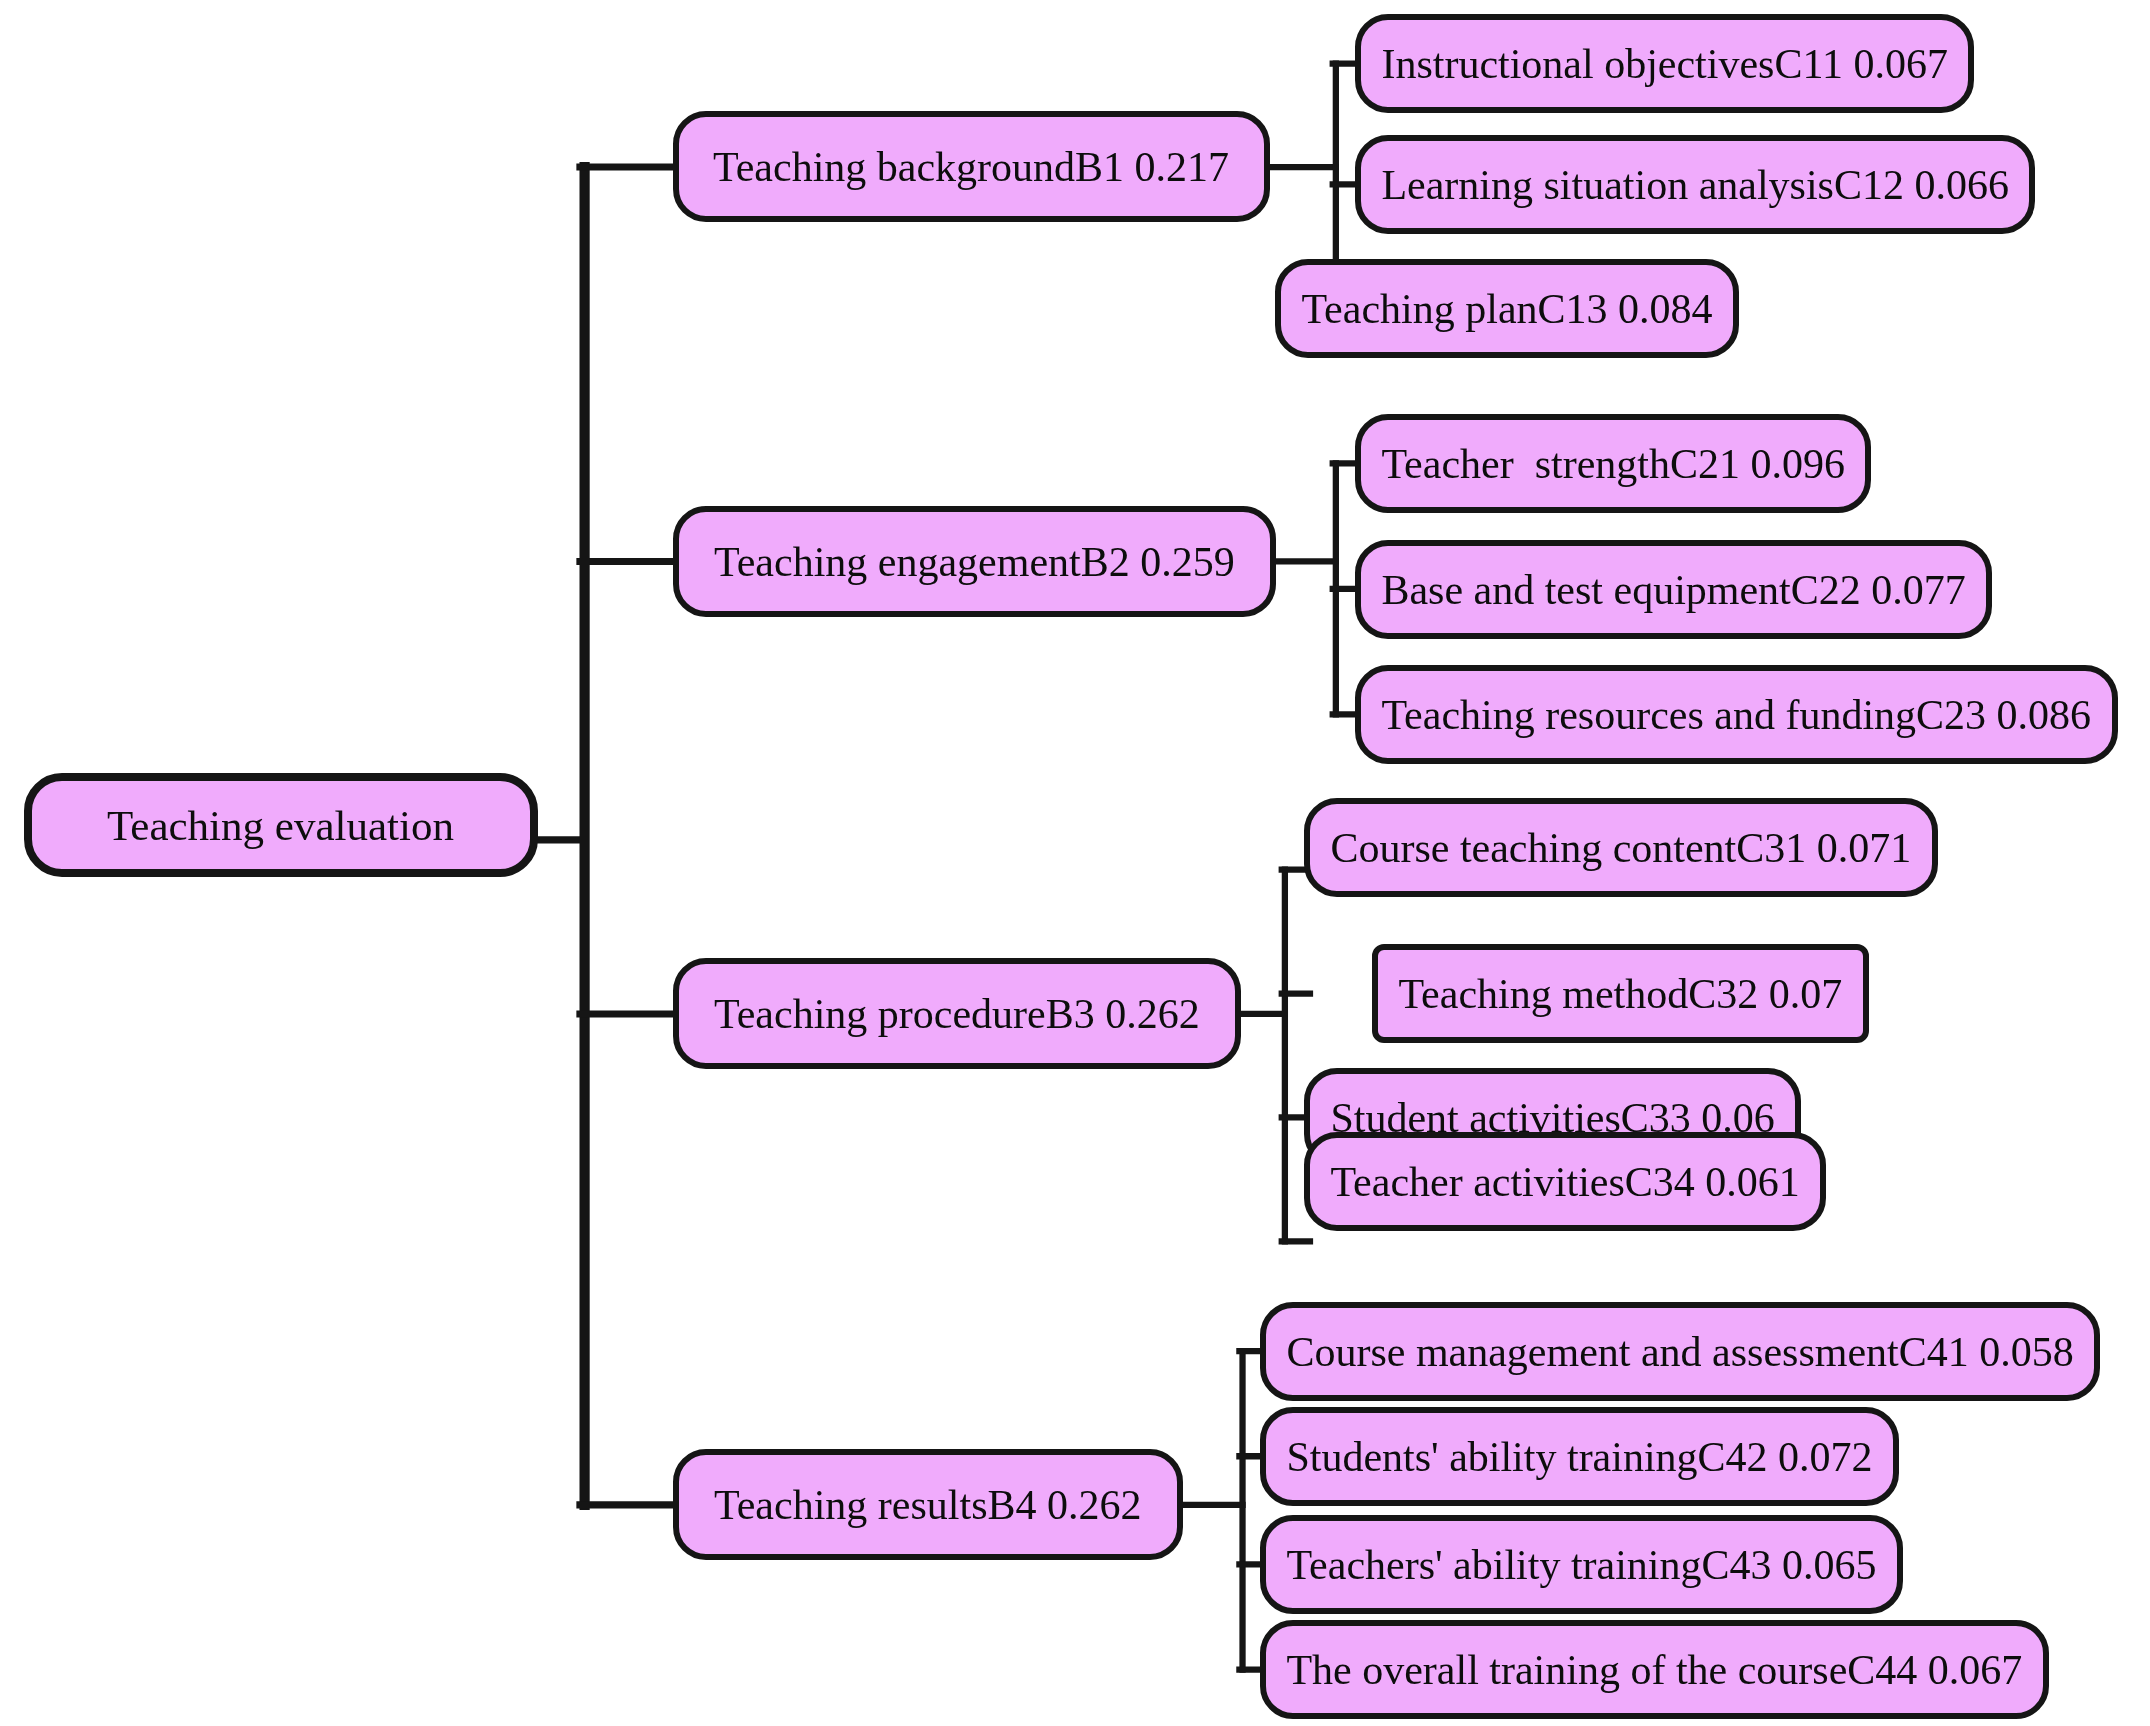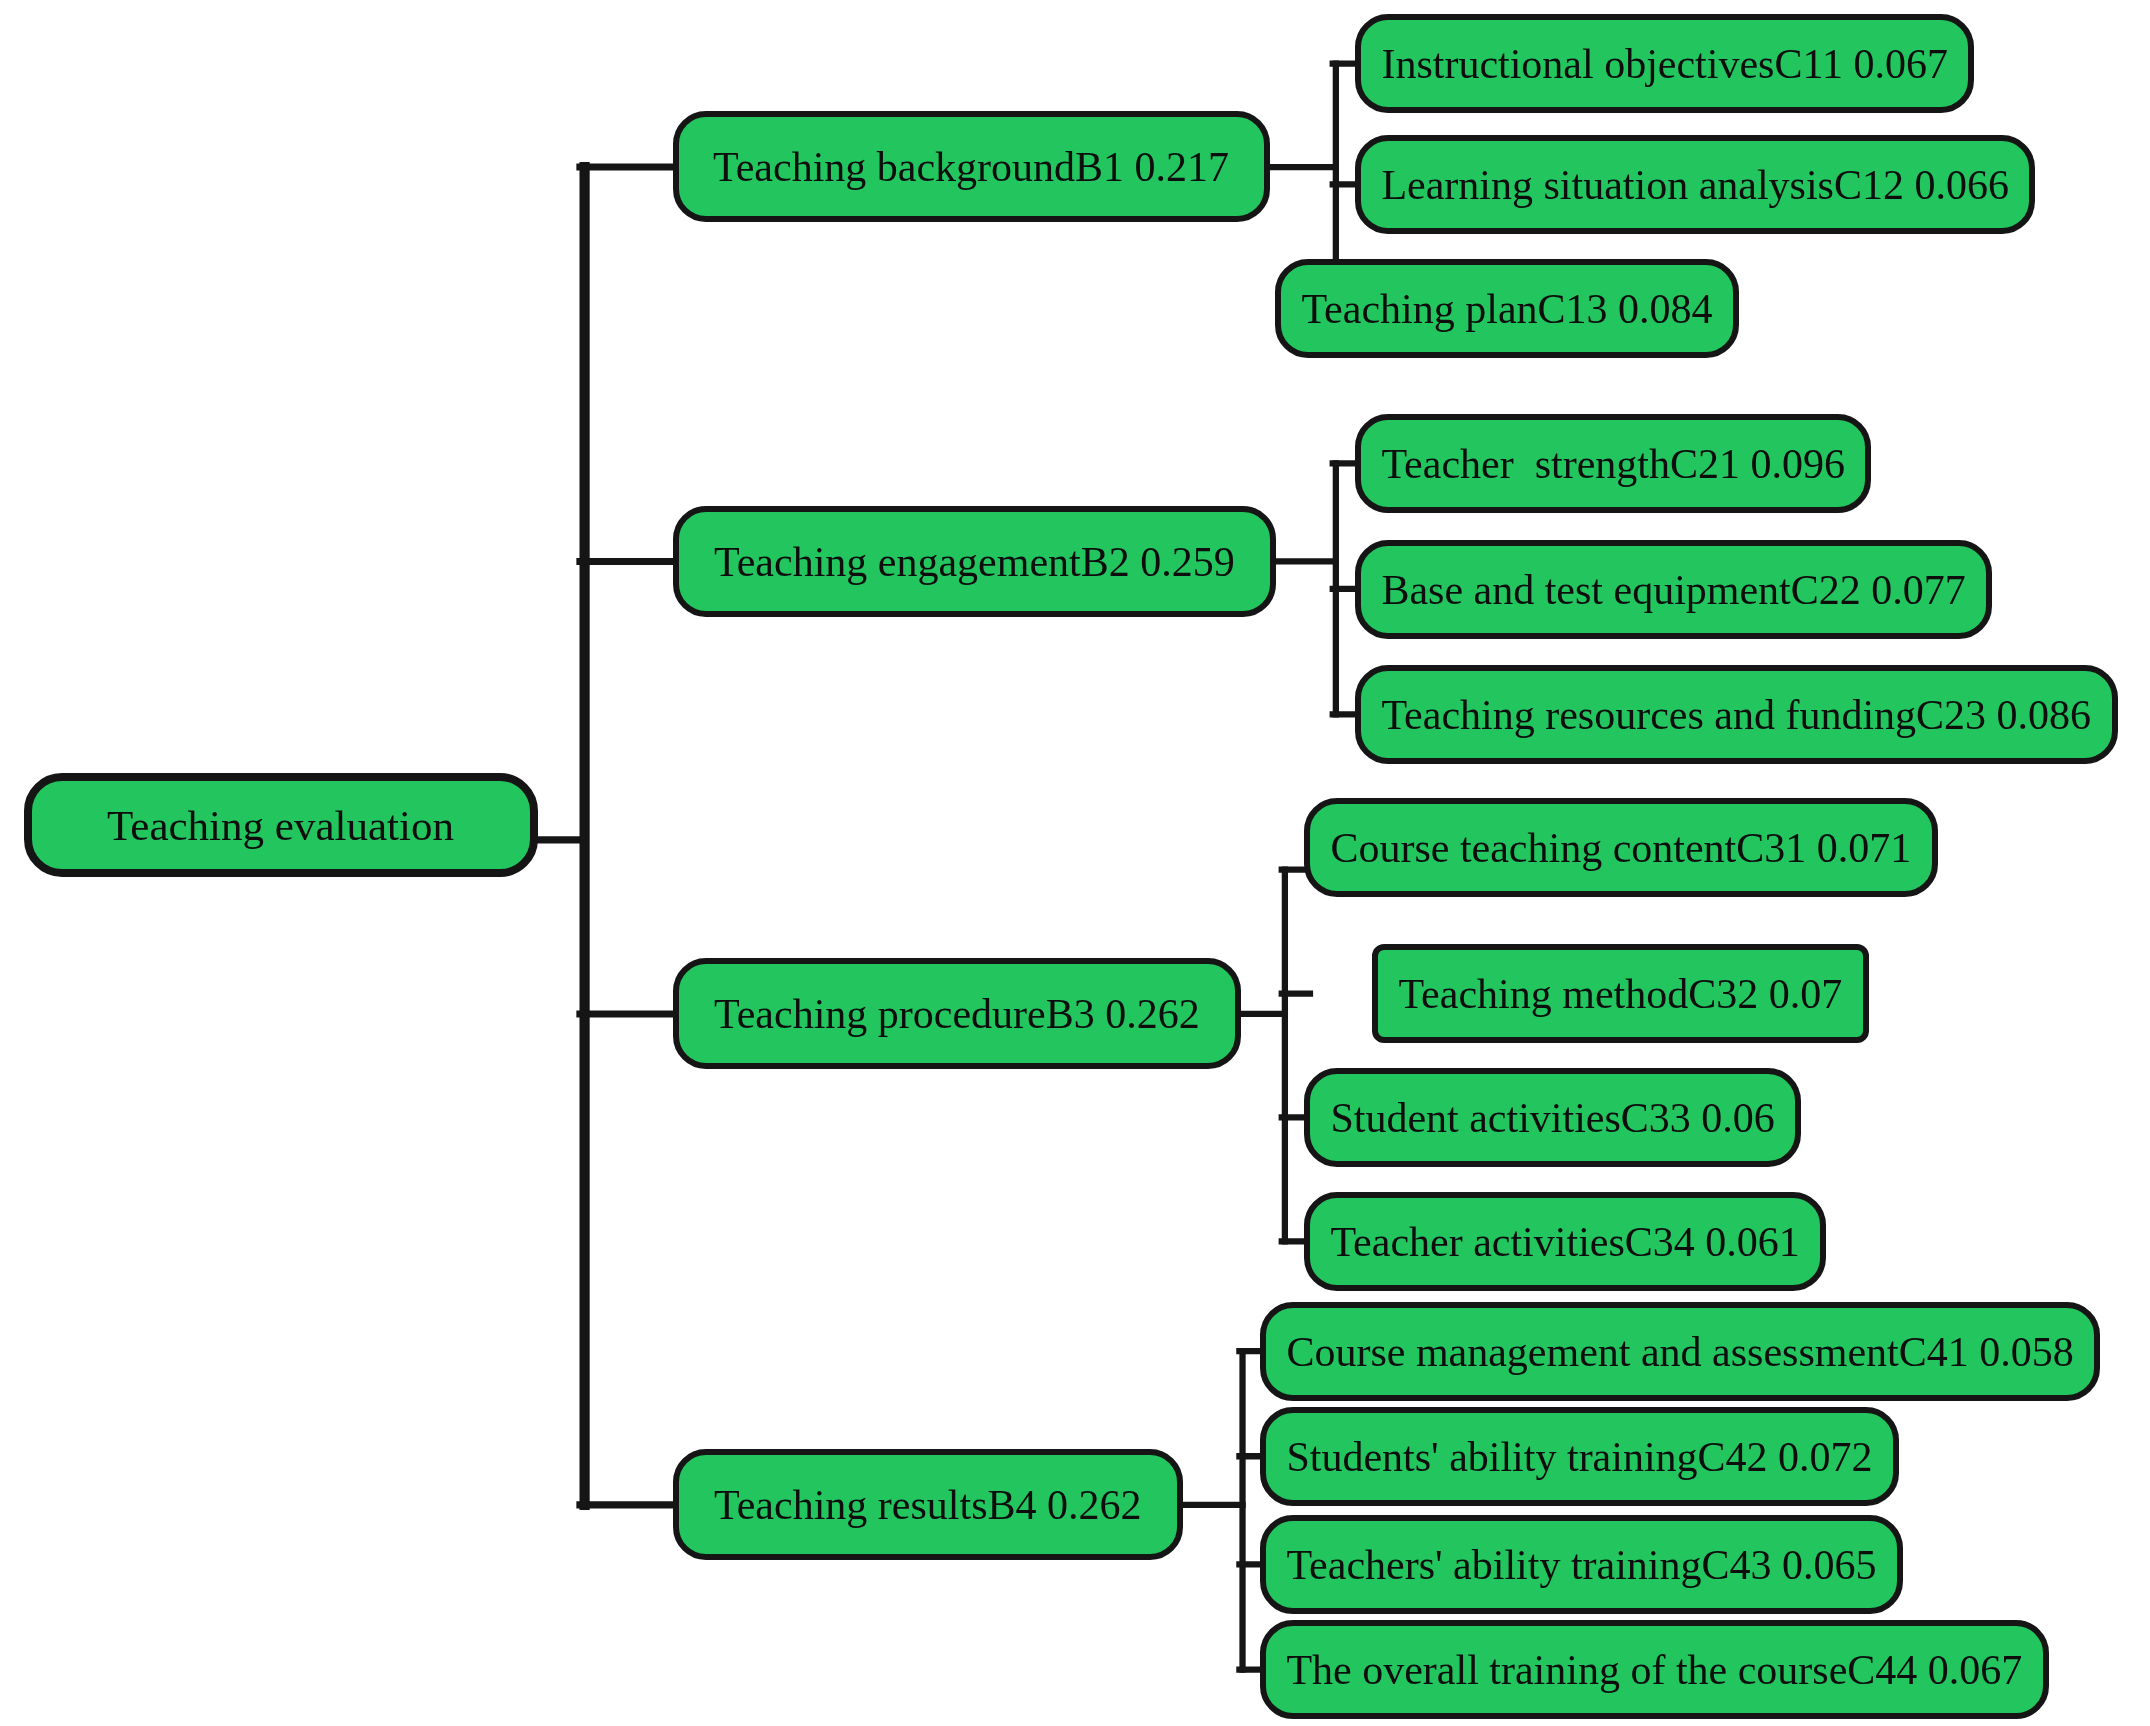--- a/index.html
+++ b/index.html
@@ -22,21 +22,21 @@
     top: 0;
     z-index: 1;
   }
   .node {
     position: absolute;
     z-index: 2;
     box-sizing: border-box;
     display: flex;
     align-items: center;
     width: max-content;
-    background: #22c55e;
+    background: #f0abfc;
     border: 6.3px solid #151515;
     border-radius: 33px;
     white-space: pre;
     line-height: 1;
   }
   .root-node {
     left: 23.5px;
     top: 773px;
     width: 514px;
     height: 104px;
@@ -63,21 +63,21 @@
   }
   #c00 { left: 1355px; top: 14px; }
   #c01 { left: 1355px; top: 135px; }
   #c02 { left: 1275px; top: 259px; }
   #c10 { left: 1355px; top: 414px; }
   #c11 { left: 1355px; top: 540px; }
   #c12 { left: 1355px; top: 665px; }
   #c20 { left: 1304px; top: 798px; }
   #c21 { left: 1372px; top: 944px; border-radius: 12px; }
   #c22 { left: 1304px; top: 1068px; }
-  #c23 { left: 1304px; top: 1192px; }
+  #c23 { left: 1304px; top: 1132px; }
   #c30 { left: 1260px; top: 1302px; }
   #c31 { left: 1260px; top: 1407px; }
   #c32 { left: 1260px; top: 1515px; }
   #c33 { left: 1260px; top: 1620px; }
 </style>
 </head>
 <body>
 
 <div id="canvas">
 

